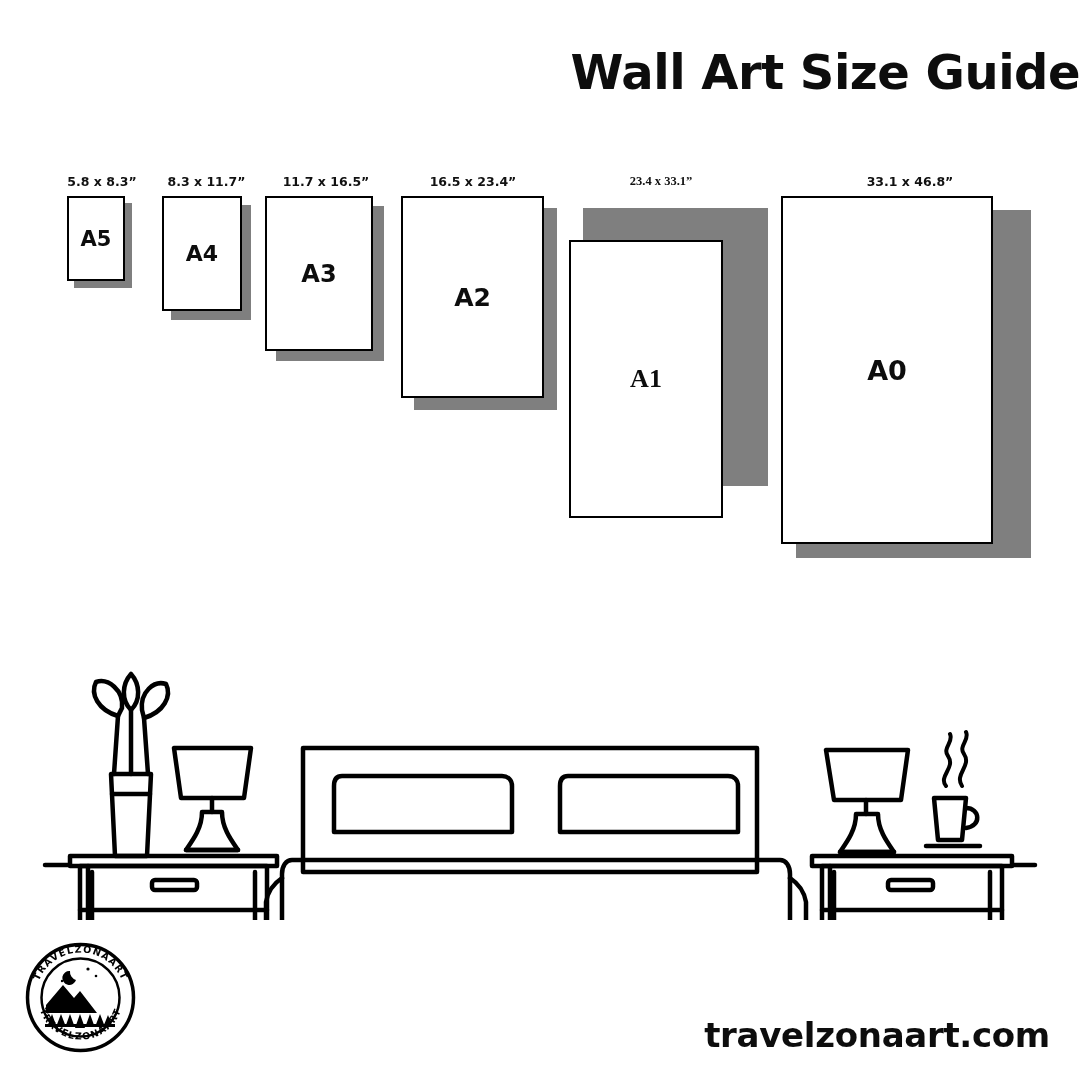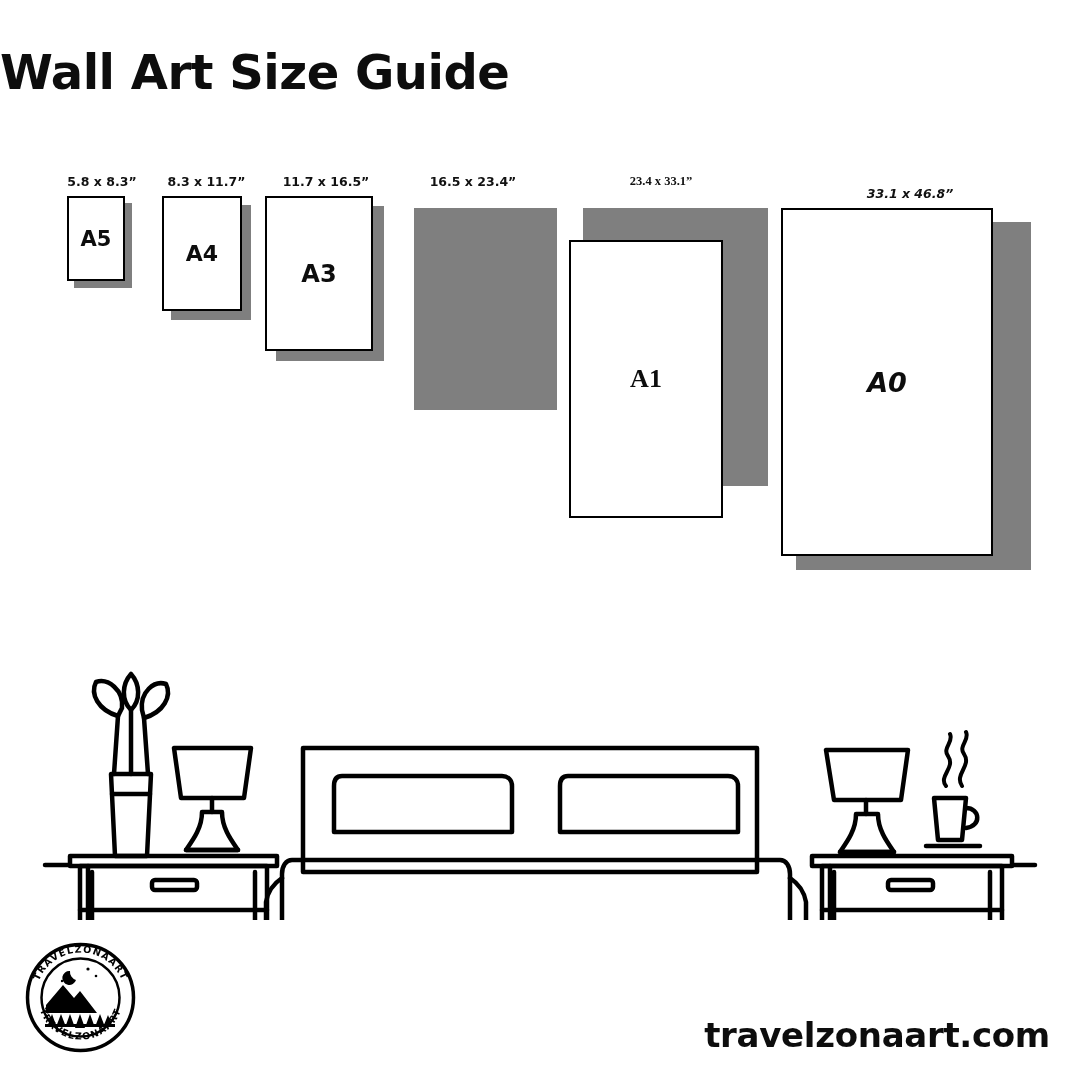--- a/index.html
+++ b/index.html
@@ -15,21 +15,21 @@
     font-family: "DejaVu Sans", "Liberation Sans", sans-serif;
     color: #111111;
   }
 
   
   #page-title {
     position: absolute;
     top: 44px;
     left: 0;
     width: 1080px;
-    text-align: left;
+    text-align: right;
     font-size: 48px;
     font-weight: 700;
     letter-spacing: -0.5px;
     color: #0d0d0d;
   }
 
   
   #frames {
     position: absolute;
     left: 0;
@@ -127,31 +127,34 @@
     <div class="frame-label" style="left:0px; top:4px; width:128px;">11.7 x 16.5”</div>
     <div class="frame-shadow" style="left:14px; top:36px; width:108px; height:155px;"></div>
     <div class="frame-box" style="left:3px; top:26px; width:108px; height:155px;">
       <span class="frame-name sz-a3">A3</span>
     </div>
   </div>
 
   <div class="frame-group" style="left:398px; top:0px; width:175px; height:260px;">
     <div class="frame-label" style="left:0px; top:4px; width:150px;">16.5 x 23.4”</div>
     <div class="frame-shadow" style="left:16px; top:38px; width:143px; height:202px;"></div>
+    <div class="frame-box" style="left:3px; top:26px; width:143px; height:202px;">
+      <span class="frame-name sz-a2">A2</span>
+    </div>
   </div>
 
   <div class="frame-group" style="left:566px; top:0px; width:215px; height:330px;font-family:Liberation Serif, serif;">
     <div class="frame-label" style="left:0px; top:4px; width:190px;">23.4 x 33.1”</div>
     <div class="frame-shadow" style="left:17px; top:38px; width:185px; height:278px;"></div>
     <div class="frame-box" style="left:3px; top:26px; width:154px; height:278px;margin-top:44px;">
       <span class="frame-name sz-a1">A1</span>
     </div>
   </div>
 
-  <div class="frame-group" style="left:778px; top:12px; width:270px; height:420px;font-style:italic;">
+  <div class="frame-group" style="left:778px; top:0px; width:270px; height:420px;">
     <div class="frame-label" style="left:32px; top:4px; width:200px;">33.1 x 46.8”</div>
     <div class="frame-shadow" style="left:18px; top:40px; width:235px; height:348px;"></div>
     <div class="frame-box" style="left:3px; top:26px; width:212px; height:348px;text-align:right;">
       <span class="frame-name sz-a0">A0</span>
     </div>
   </div>
 </div>
 
 <div id="furniture">
   <svg viewBox="0 0 1080 360" width="1080" height="360">

